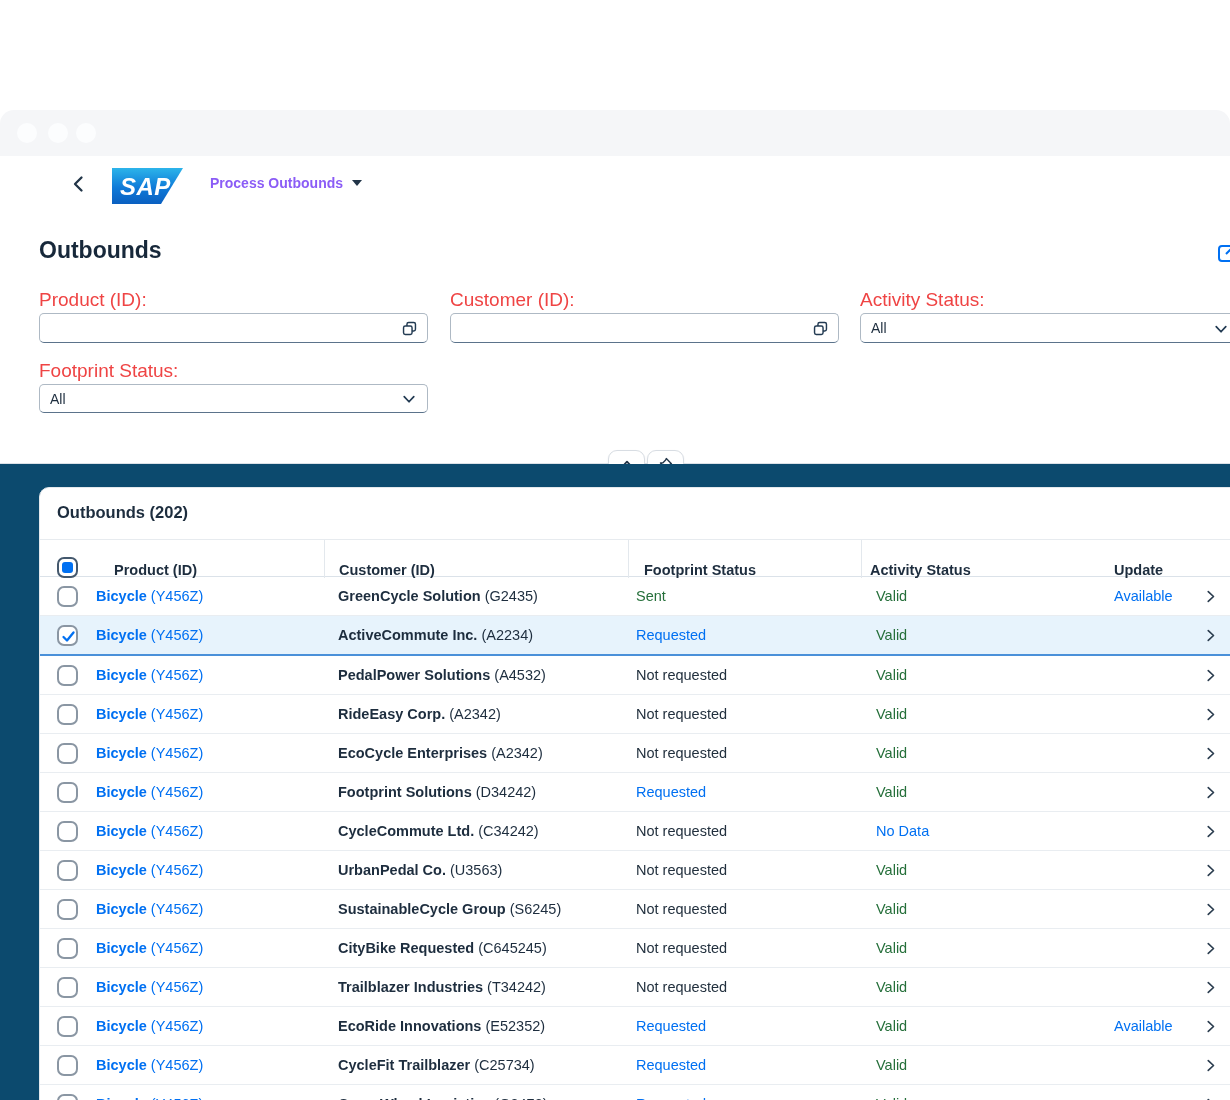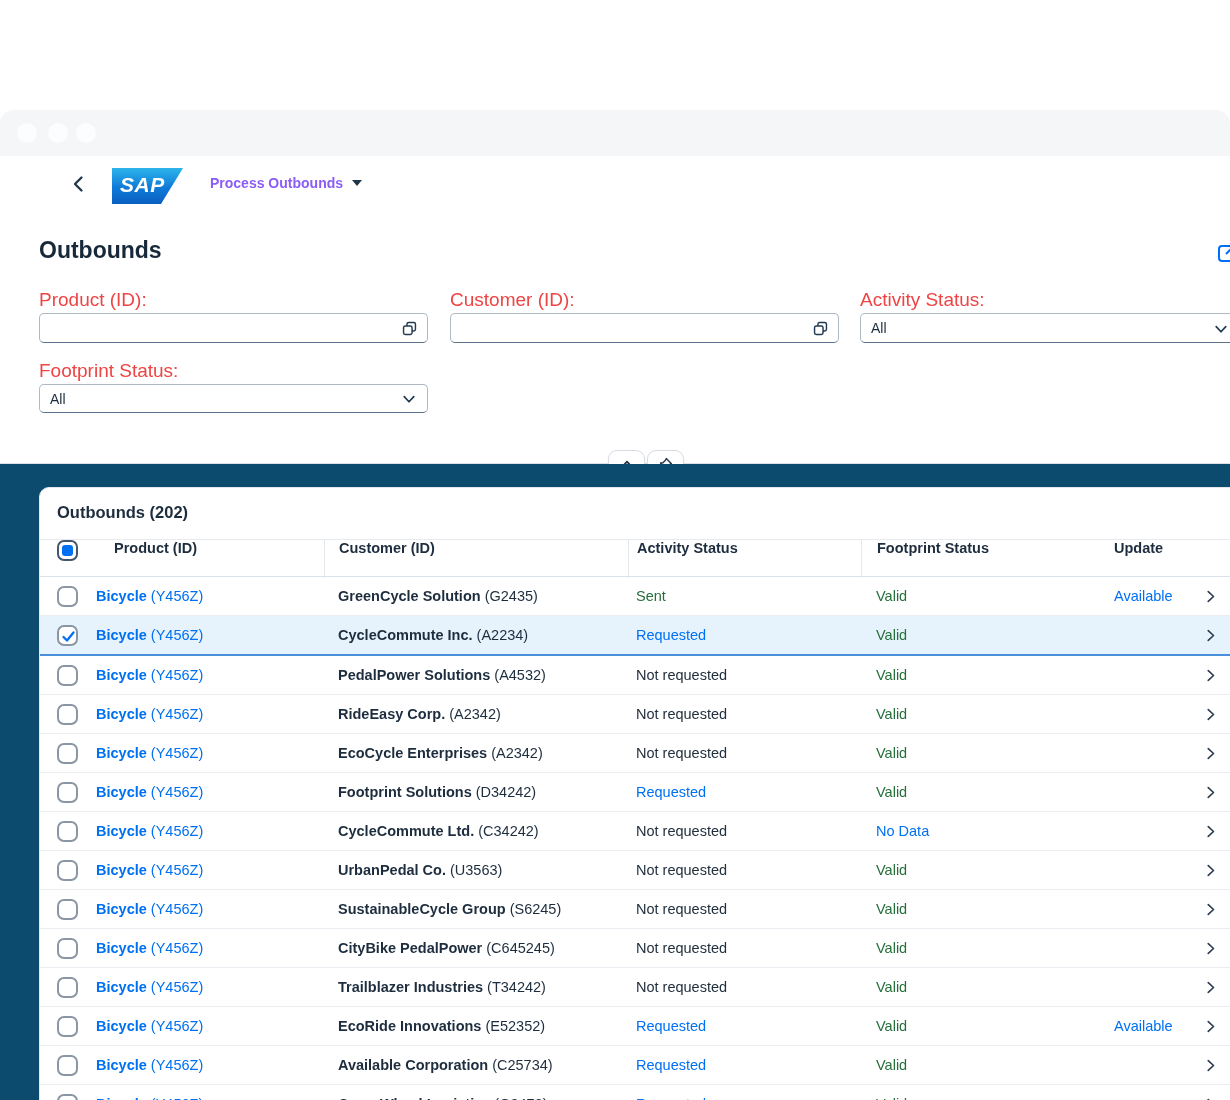--- a/index.html
+++ b/index.html
@@ -10,21 +10,21 @@
   .browser-bar { position:absolute; top:110px; left:0; right:0; height:46px;
     background:#f5f6f8; border-radius:14px 14px 0 0; }
   .browser-bar .dot { position:absolute; top:13px; width:20px; height:20px; border-radius:50%; background:#fcfdfe; }
 
   
   .shell-header { position:absolute; top:167px; left:0; right:0; height:42px; }
   .back-btn { position:absolute; left:64px; top:3px; width:30px; height:30px; border:none; background:transparent; cursor:pointer; color:#223548; }
   .sap-logo { position:absolute; left:112px; top:1px; width:71px; height:36px;
     background:linear-gradient(180deg,#2cb4ea 0%,#0f7ad8 55%,#0a5fc0 100%);
     clip-path:polygon(0 0,100% 0,69% 100%,0 100%); }
-  .sap-logo span { position:absolute; left:8px; top:5px; font-size:21px; font-weight:800; font-style:italic; color:#fff; letter-spacing:.5px; }
+  .sap-logo span { position:absolute; left:8px; top:5px; font-size:24px; font-weight:800; font-style:italic; color:#fff; letter-spacing:.5px; }
   .app-title { position:absolute; left:210px; top:8px; display:flex; align-items:center; gap:9px; cursor:pointer; }
   .app-title .t { font-size:14px; font-weight:700; color:#8b5cf6; }
   .caret { width:0; height:0; border-left:5.5px solid transparent; border-right:5.5px solid transparent; border-top:6px solid #223548; }
 
   .page-title { position:absolute; left:39px; top:237px; font-size:23px; font-weight:800; color:#17283a; }
   .header-action { position:absolute; right:-9px; top:241px; width:22px; height:22px; border:none; background:transparent; color:#0070f2; cursor:pointer; }
 
   
   .f-label { position:absolute; font-size:19px; color:#ef4444; }
   .f-field { position:absolute; height:30px; background:#fff; border:1px solid #aeb9c4; border-bottom-color:#5b738b; border-radius:5px; display:flex; align-items:center; cursor:pointer; }
@@ -34,21 +34,21 @@
   .fb-divider { position:absolute; top:463px; left:0; right:0; height:1px; background:#dce1e7; }
   .fb-btn { position:absolute; top:450px; width:37px; height:28px; background:#fff; border:1px solid #d8dde3; border-radius:9px; box-shadow:0 1px 2px rgba(34,53,72,.08); display:flex; align-items:center; justify-content:center; color:#223548; cursor:pointer; }
 
   
   .content-bg { position:absolute; top:464px; left:0; right:0; bottom:0; background:#0c4a6e; }
   .card { position:absolute; top:23px; left:39px; right:-12px; height:700px; background:#fff; border:1px solid #e4e8ec; border-radius:10px; overflow:hidden; }
   .card-title { padding:15px 0 0 17px; font-size:16.5px; font-weight:700; color:#1d2d3e; height:51px; }
 
   .tgrid { display:grid; grid-template-columns:284px 304px 233px 253px 77px auto; align-items:center; }
   .thead { height:38px; border-top:1px solid #e7ebef; border-bottom:1px solid #dbe2e9; font-weight:700; font-size:14.5px; color:#1d2d3e; }
-  .thead .hc { display:flex; align-items:flex-start; height:38px; }
+  .thead .hc { display:flex; align-items:flex-end; height:38px; }
   .thead .hc2, .thead .hc3, .thead .hc4 { border-left:1px solid #e3e8ed; }
   .thead .hc2 { padding-left:14px; } .thead .hc3 { padding-left:8px; } .thead .hc4 { padding-left:15px; }
 
   .trow { height:39px; border-bottom:1px solid #e9edf1; font-size:14.5px; cursor:pointer; background:#fff; }
   .trow.selected { background:#e7f3fc; border-bottom:2px solid #4a90d9; height:40px; }
   .cell1 { display:flex; align-items:center; padding-left:17px; gap:18px; }
   .cell2 { padding-left:14px; } .cell3 { padding-left:8px; } .cell4 { padding-left:15px; }
   .cell6 { padding-left:12px; display:flex; align-items:center; color:#2b3d4f; }
 
   .cb { width:21px; height:21px; border:2px solid #8a96a3; border-radius:7px; background:#fff; position:relative; flex:0 0 auto; cursor:pointer; }
@@ -161,22 +161,22 @@
       <div class="card-title">Outbounds (202)</div>
 
       <div class="tgrid thead">
         <div class="hc cell1" style="padding-left:0">
           <span class="cb-ind">
               <span class="inner"></span>
             </span>
           <span>Product (ID)</span>
         </div>
         <div class="hc hc2">Customer (ID)</div>
+        <div class="hc hc4">Footprint Status</div>
         <div class="hc hc3">Activity Status</div>
-        <div class="hc hc4">Footprint Status</div>
         <div class="hc">Update</div>
         <div class="hc"></div>
       </div>
 
       <div id="tbody">
           <div class="tgrid trow">
     <div class="cell1">
       <span class="cb">
         
       </span>
@@ -194,21 +194,21 @@
   </div>
           <div class="tgrid trow selected">
     <div class="cell1">
       <span class="cb checked">
         <svg width="17" height="17" viewBox="0 0 17 17">
                   <polyline points="3.5,9 7,12.5 13.5,4.5" fill="none" stroke="#0070f2" stroke-width="2.3" stroke-linecap="round" stroke-linejoin="round"></polyline>
                 </svg>
       </span>
       <span><span class="link b">Bicycle</span><span class="link"> (Y456Z)</span></span>
     </div>
-    <div class="cell2 dark"><span class="b">CycleCommute Inc.</span><span> (A2234)</span></div>
+    <div class="cell2 dark"><span class="b">ActiveCommute Inc.</span><span> (A2234)</span></div>
     <div class="cell3 st-blue">Requested</div>
     <div class="cell4 st-green">Valid</div>
     <div></div>
     <div class="cell6">
       <svg width="15" height="15" viewBox="0 0 20 20">
                 <polyline points="7,3.5 14,10 7,16.5" fill="none" stroke="currentColor" stroke-width="2.2" stroke-linecap="round" stroke-linejoin="round"></polyline>
               </svg>
     </div>
   </div>
           <div class="tgrid trow">
@@ -330,21 +330,21 @@
               </svg>
     </div>
   </div>
           <div class="tgrid trow">
     <div class="cell1">
       <span class="cb">
         
       </span>
       <span><span class="link b">Bicycle</span><span class="link"> (Y456Z)</span></span>
     </div>
-    <div class="cell2 dark"><span class="b">CityBike PedalPower</span><span> (C645245)</span></div>
+    <div class="cell2 dark"><span class="b">CityBike Requested</span><span> (C645245)</span></div>
     <div class="cell3 st-dark">Not requested</div>
     <div class="cell4 st-green">Valid</div>
     <div></div>
     <div class="cell6">
       <svg width="15" height="15" viewBox="0 0 20 20">
                 <polyline points="7,3.5 14,10 7,16.5" fill="none" stroke="currentColor" stroke-width="2.2" stroke-linecap="round" stroke-linejoin="round"></polyline>
               </svg>
     </div>
   </div>
           <div class="tgrid trow">
@@ -381,21 +381,21 @@
               </svg>
     </div>
   </div>
           <div class="tgrid trow">
     <div class="cell1">
       <span class="cb">
         
       </span>
       <span><span class="link b">Bicycle</span><span class="link"> (Y456Z)</span></span>
     </div>
-    <div class="cell2 dark"><span class="b">Available Corporation</span><span> (C25734)</span></div>
+    <div class="cell2 dark"><span class="b">CycleFit Trailblazer</span><span> (C25734)</span></div>
     <div class="cell3 st-blue">Requested</div>
     <div class="cell4 st-green">Valid</div>
     <div></div>
     <div class="cell6">
       <svg width="15" height="15" viewBox="0 0 20 20">
                 <polyline points="7,3.5 14,10 7,16.5" fill="none" stroke="currentColor" stroke-width="2.2" stroke-linecap="round" stroke-linejoin="round"></polyline>
               </svg>
     </div>
   </div>
           <div class="tgrid trow">

